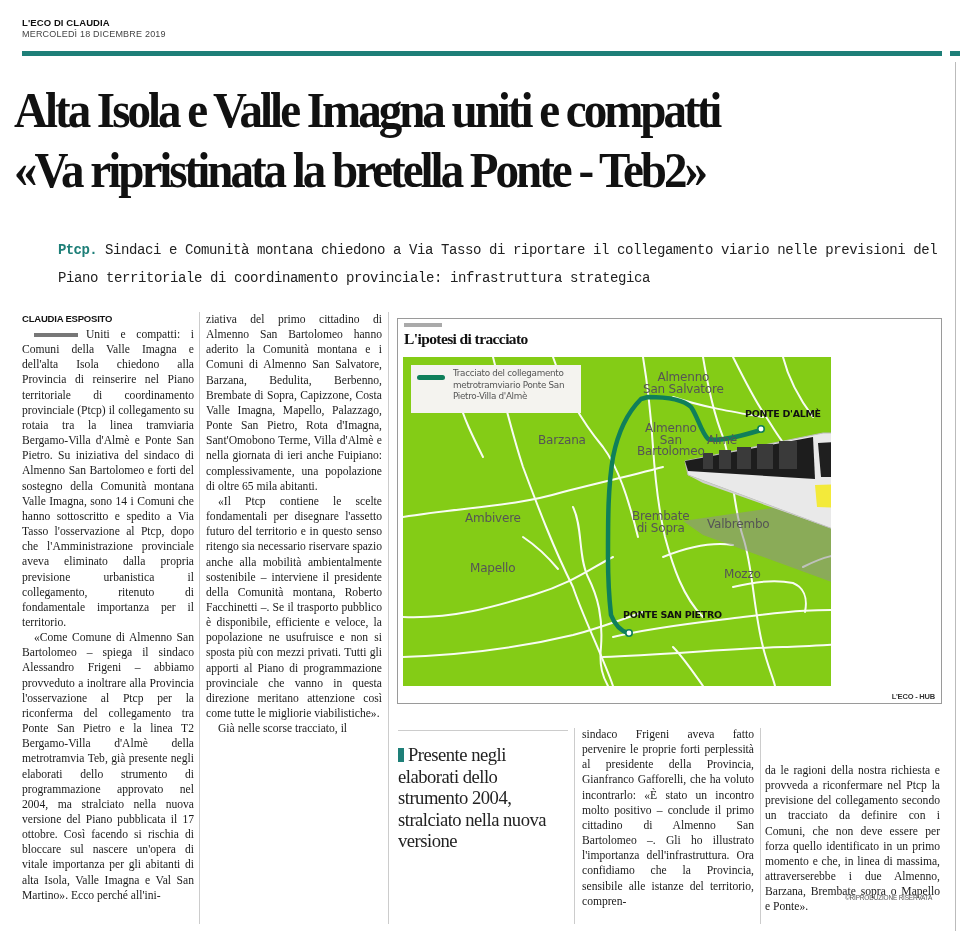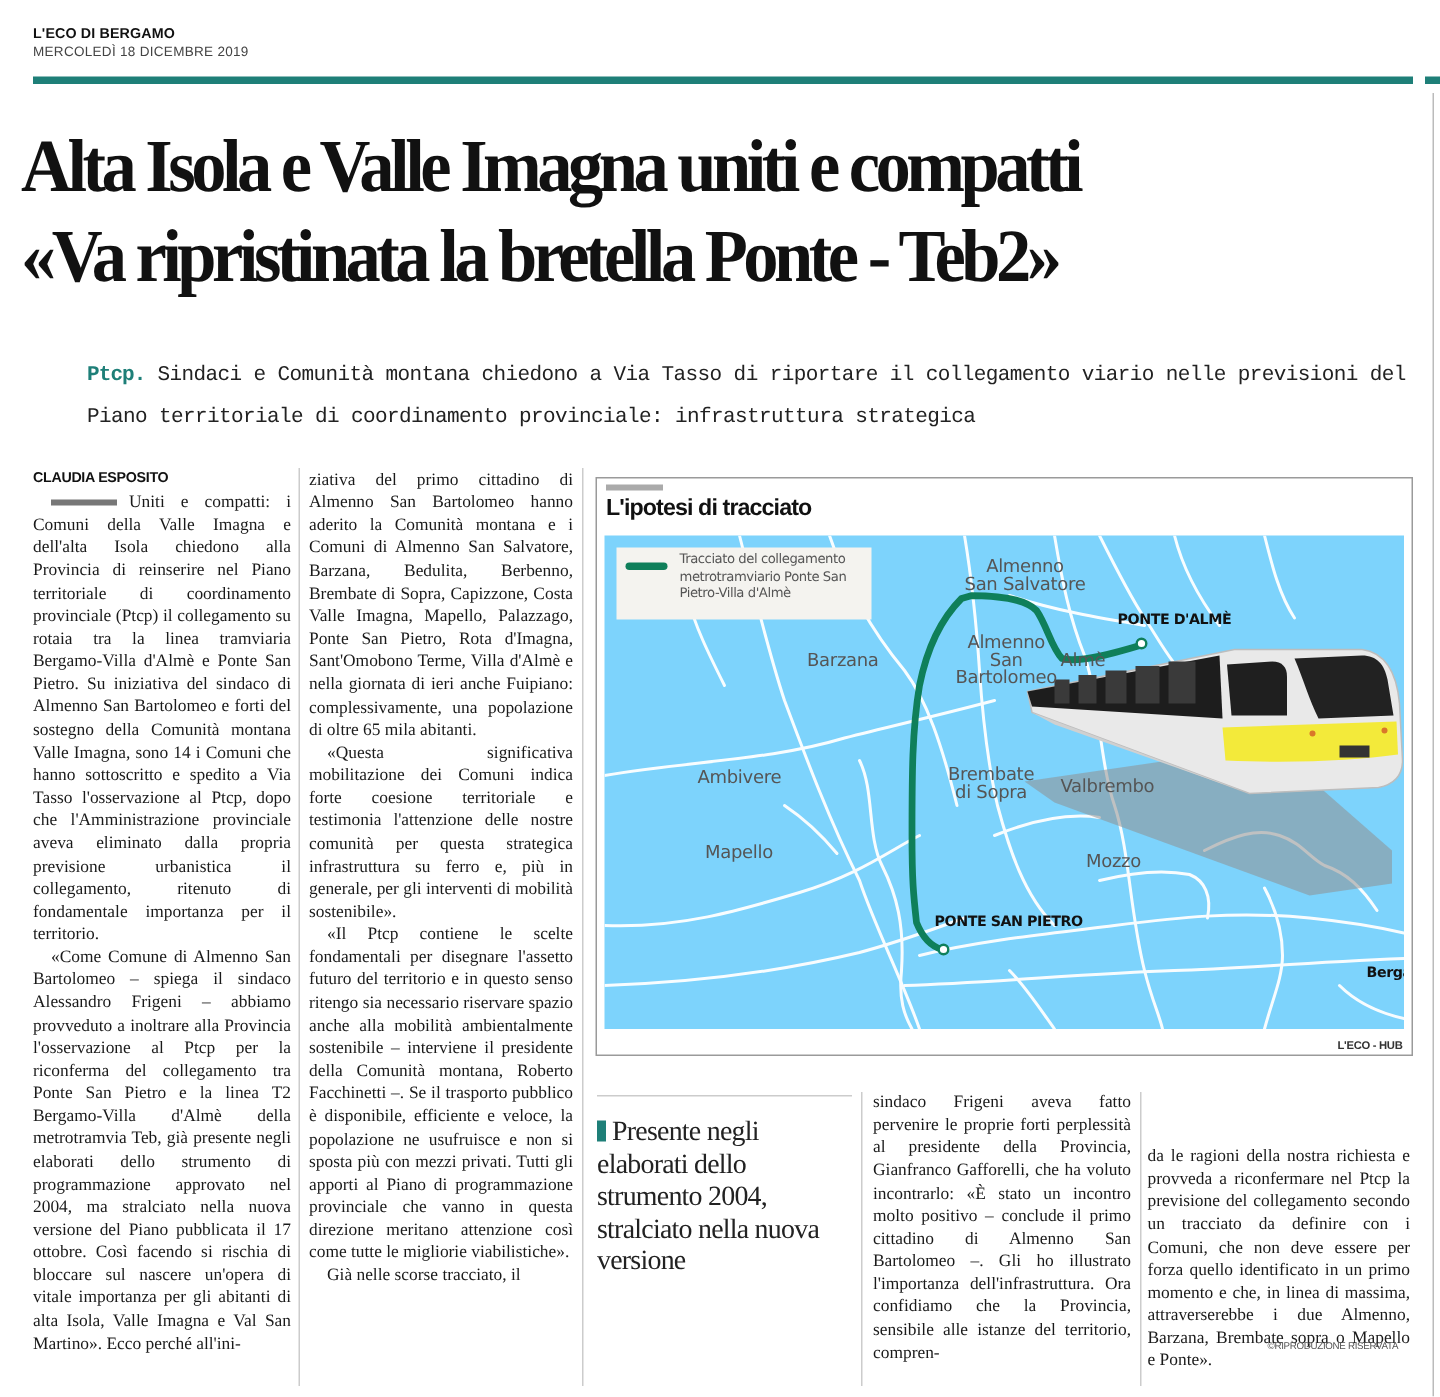--- a/index.html
+++ b/index.html
@@ -26,40 +26,40 @@
 
   .col1 { left: 22px; top: 327px; width: 172px; }
   .col2 { left: 206px; top: 312px; width: 176px; }
   .col4 { left: 582px; top: 727px; width: 172px; }
   .col5 { left: 765px; top: 727px; width: 175px; margin-top: 36px; }
 
   .colrule { position: absolute; width: 1px; background: #ccc; }
 
   .infobox { position: absolute; left: 397px; top: 318px; width: 545px; height: 386px; border: 1px solid #9a9a9a; background: #fff; }
   .infobox .tab { position: absolute; left: 6px; top: 4px; width: 38px; height: 4px; background: #aaa; }
-  .infobox .title { position: absolute; left: 6px; top: 11px; font-family: Liberation Sans, sans-serif; font-weight: bold; font-size: 15.5px; letter-spacing: -0.6px; color: #111; }
-  .map { position: absolute; left: 5px; top: 38px; width: 533px; height: 329px; background: #7dd3fc; overflow: hidden; }
+  .infobox .title { position: absolute; left: 6px; top: 11px; font-family: Liberation Serif, serif; font-weight: bold; font-size: 15.5px; letter-spacing: -0.6px; color: #111; }
+  .map { position: absolute; left: 5px; top: 38px; width: 428px; height: 329px; background: #84cc16; overflow: hidden; }
   .map svg { position: absolute; left: 0; top: 0; }
   .legend { position: absolute; left: 8px; top: 8px; width: 170px; height: 48px; background: #f4f3ef; }
   .legend .swatch { position: absolute; left: 6px; top: 10px; width: 28px; height: 5px; background: #0f7f5a; border-radius: 3px; }
   .legend .txt { position: absolute; left: 42px; top: 3px; width: 126px; font-family: "DejaVu Sans", sans-serif; font-size: 8.8px; line-height: 11.5px; color: #555; letter-spacing: -0.3px; }
   .place { position: absolute; font-family: "DejaVu Sans", sans-serif; font-size: 12px; line-height: 11.5px; color: #555; text-align: center; letter-spacing: -0.2px; white-space: nowrap; }
   .place.major { font-weight: bold; color: #111; font-size: 9.5px; letter-spacing: -0.3px; }
   .credit { position: absolute; right: 6px; bottom: 2px; font-family: "Liberation Sans", sans-serif; font-size: 7.5px; font-weight: bold; color: #333; letter-spacing: -0.2px; }
 
   .pullquote { position: absolute; left: 398px; top: 744px; width: 170px; font-family: "Liberation Serif", serif; font-size: 18.6px; line-height: 21.6px; color: #222; letter-spacing: -0.5px; }
   .pullquote .mark { display: inline-block; width: 6px; height: 14px; background: #1e7f78; margin-right: 4px; vertical-align: -1px; }
   .pq-rule { position: absolute; left: 398px; top: 730px; width: 170px; height: 1px; background: #ccc; }
   .copyright { position: absolute; left: 845px; top: 894px; font-family: "Liberation Sans", sans-serif; font-size: 6.5px; color: #555; letter-spacing: -0.2px; }
 </style>
 </head>
 <body>
 
 <div class="masthead">
-  <div class="paper">L'ECO DI BERGAMO</div>
+  <div class="paper">L'ECO DI CLAUDIA</div>
   <div class="date">MERCOLEDÌ 18 DICEMBRE 2019</div>
 </div>
 <div class="rule-top"></div>
 <div class="rule-top-right"></div>
 <div class="vrule-right"></div>
 
 <div class="headline">
   <div>Alta Isola e Valle Imagna uniti e compatti</div>
   <div>«Va ripristinata la bretella Ponte - Teb2»</div>
 </div>
@@ -69,21 +69,20 @@
 <div class="byline"><span>CLAUDIA ESPOSITO</span></div>
 
 <div class="col col1">
   <p><span class="byline-bar"></span><span>Uniti e compatti: i Comuni della Valle Imagna e dell'alta Isola chiedono alla Provincia di reinserire nel Piano territoriale di coordinamento provinciale (Ptcp) il collegamento su rotaia tra la linea tramviaria Bergamo-Villa d'Almè e Ponte San Pietro. Su iniziativa del sindaco di Almenno San Bartolomeo e forti del sostegno della Comunità montana Valle Imagna, sono 14 i Comuni che hanno sottoscritto e spedito a Via Tasso l'osservazione al Ptcp, dopo che l'Amministrazione provinciale aveva eliminato dalla propria previsione urbanistica il collegamento, ritenuto di fondamentale importanza per il territorio.</span></p>
   <p>«Come Comune di Almenno San Bartolomeo – spiega il sindaco Alessandro Frigeni – abbiamo provveduto a inoltrare alla Provincia l'osservazione al Ptcp per la riconferma del collegamento tra Ponte San Pietro e la linea T2 Bergamo-Villa d'Almè della metrotramvia Teb, già presente negli elaborati dello strumento di programmazione approvato nel 2004, ma stralciato nella nuova versione del Piano pubblicata il 17 ottobre. Così facendo si rischia di bloccare sul nascere un'opera di vitale importanza per gli abitanti di alta Isola, Valle Imagna e Val San Martino». Ecco perché all'ini-</p>
 </div>
 <div class="colrule" style="left:199px;top:312px;height:612px;"></div>
 
 <div class="col col2">
   <p class="noindent">ziativa del primo cittadino di Almenno San Bartolomeo hanno aderito la Comunità montana e i Comuni di Almenno San Salvatore, Barzana, Bedulita, Berbenno, Brembate di Sopra, Capizzone, Costa Valle Imagna, Mapello, Palazzago, Ponte San Pietro, Rota d'Imagna, Sant'Omobono Terme, Villa d'Almè e nella giornata di ieri anche Fuipiano: complessivamente, una popolazione di oltre 65 mila abitanti.</p>
-  <p>«Questa significativa mobilitazione dei Comuni indica forte coesione territoriale e testimonia l'attenzione delle nostre comunità per questa strategica infrastruttura su ferro e, più in generale, per gli interventi di mobilità sostenibile».</p>
   <p>«Il Ptcp contiene le scelte fondamentali per disegnare l'assetto futuro del territorio e in questo senso ritengo sia necessario riservare spazio anche alla mobilità ambientalmente sostenibile – interviene il presidente della Comunità montana, Roberto Facchinetti –. Se il trasporto pubblico è disponibile, efficiente e veloce, la popolazione ne usufruisce e non si sposta più con mezzi privati. Tutti gli apporti al Piano di programmazione provinciale che vanno in questa direzione meritano attenzione così come tutte le migliorie viabilistiche».</p>
   <p>Già nelle scorse tracciato, il</p>
 </div>
 <div class="colrule" style="left:388px;top:312px;height:612px;"></div>
 
 <div class="infobox">
   <div class="tab"></div>
   <div class="title">L'ipotesi di tracciato</div>
   <div class="map">
     <svg width="533" height="329" viewBox="0 0 533 329">

